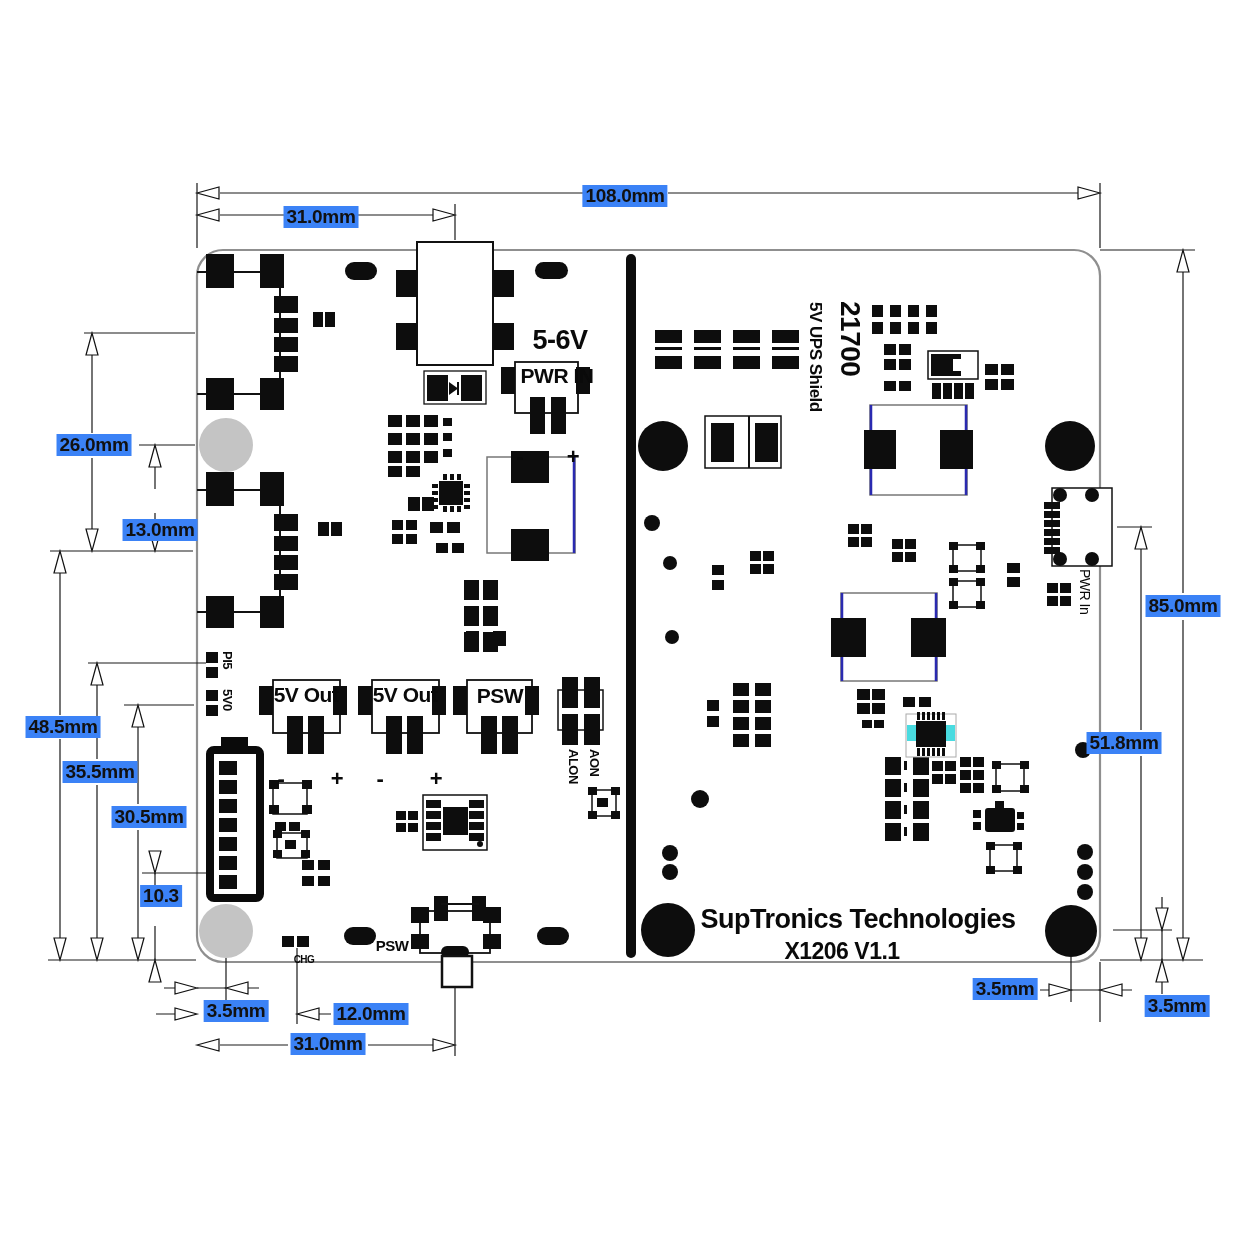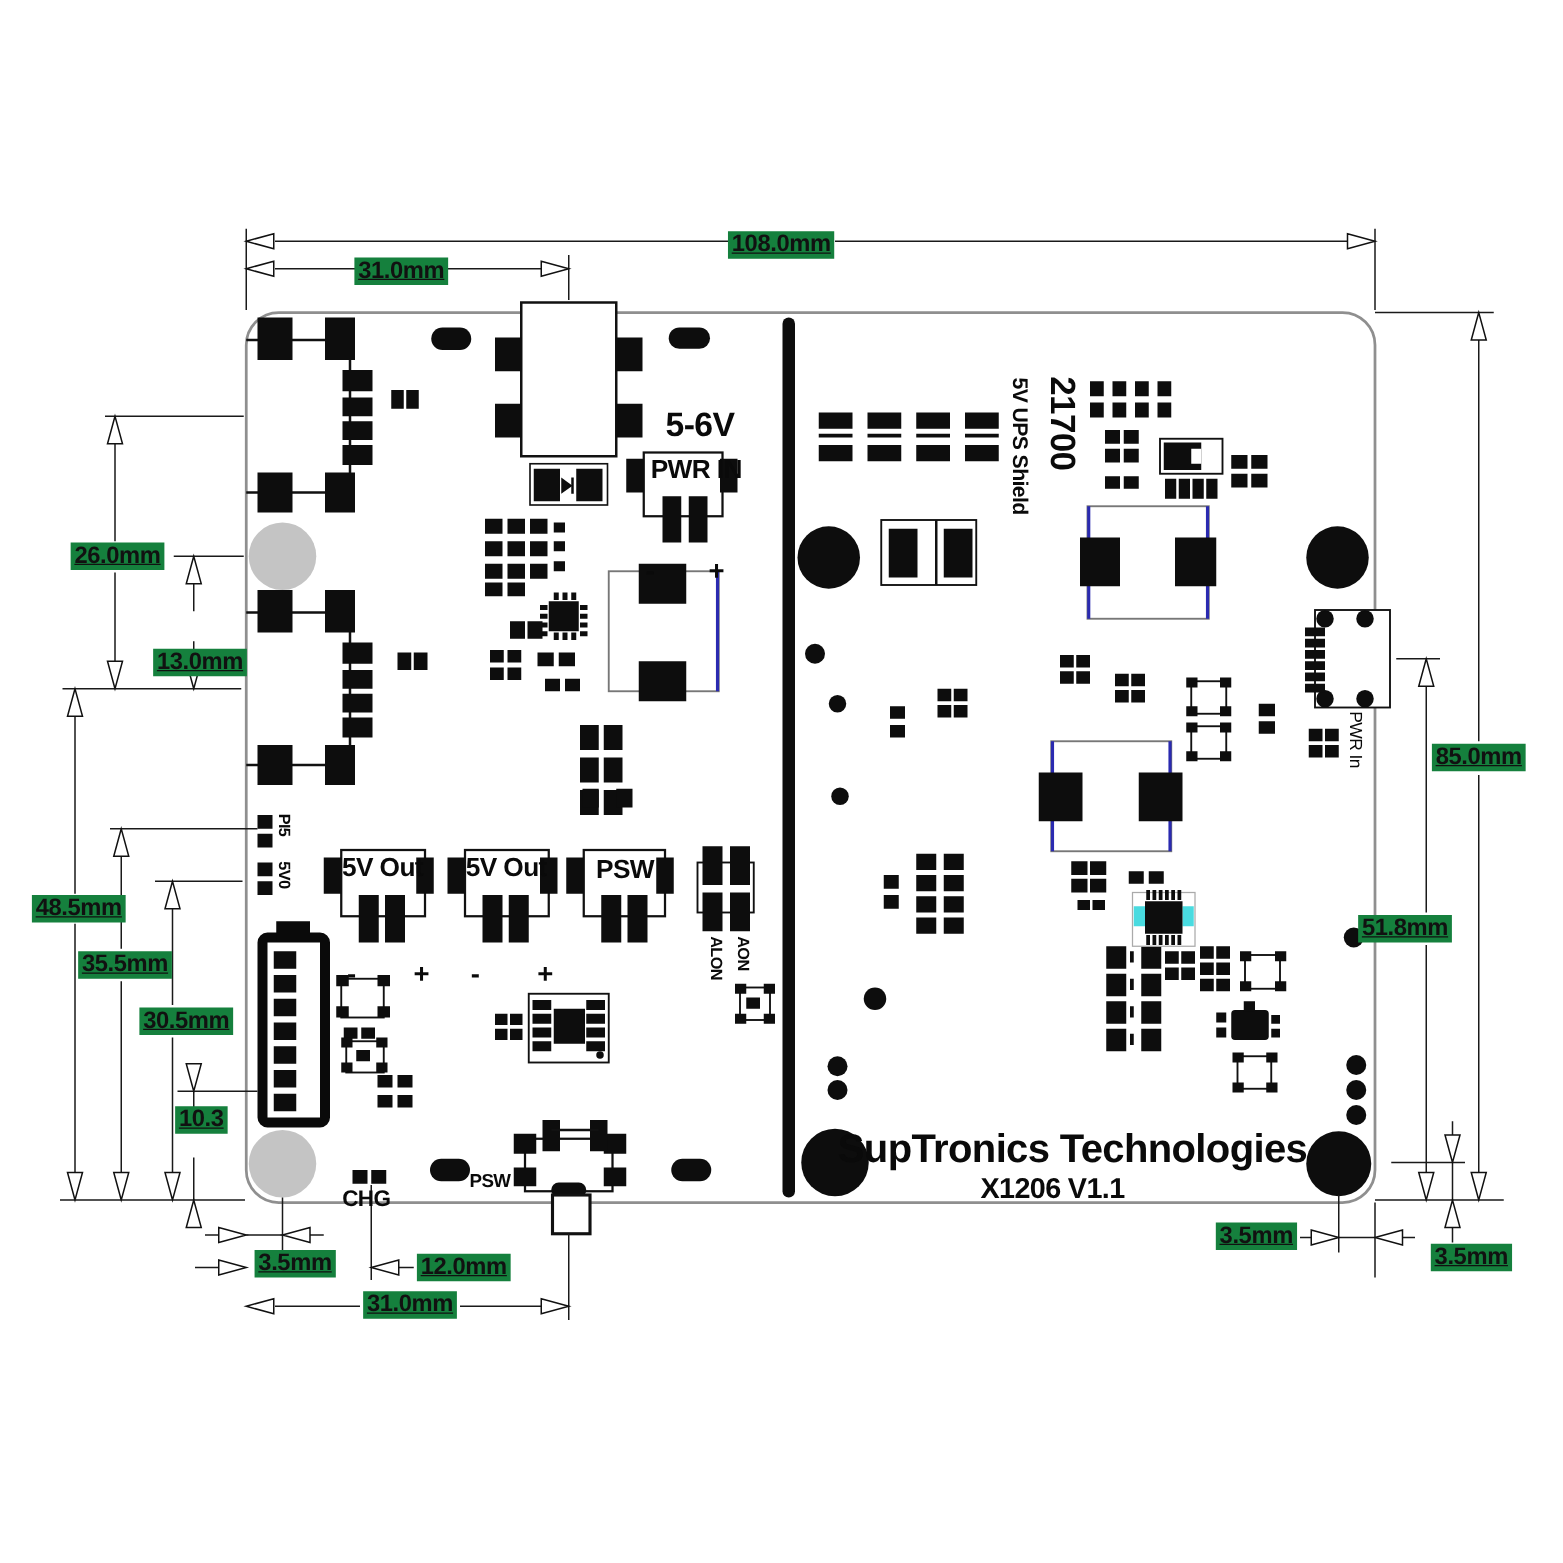--- a/index.html
+++ b/index.html
@@ -1,20 +1,20 @@
 <!DOCTYPE html>
 <html><head>
 <meta charset="utf-8">
 <style>
   html,body{margin:0;padding:0;background:#fff;}
   #canvas{position:relative;width:1250px;height:1250px;background:#fff;overflow:hidden;
           font-family:"Liberation Sans",sans-serif;}
   #art{position:absolute;left:0;top:0;}
   .dim{position:absolute;transform:translate(-50%,-50%);font:600 19px "Liberation Sans",sans-serif;
-       color:#111;background:#15803d;padding:0 3px;white-space:nowrap;letter-spacing:-0.3px;text-decoration:underline;}
+       color:#111;background:#3b82f6;padding:0 3px;white-space:nowrap;letter-spacing:-0.3px;}
   .lbl{position:absolute;font-family:"Liberation Sans",sans-serif;font-weight:bold;color:#0a0a0a;
        white-space:nowrap;letter-spacing:-0.5px;}
   .c{transform:translate(-50%,-50%);margin-top:31px;}
   .vt{transform-origin:0 0;transform:rotate(90deg);}
 </style>
 </head>
 <body>
 
 <div id="canvas">
 
@@ -583,22 +583,22 @@
 <div class="lbl c" style="left:405px;top:664px;font-size:21px">5V Out</div>
 <div class="lbl c" style="left:500px;top:665px;font-size:21px">PSW</div>
 <div class="lbl c" style="left:281px;top:748px;font-size:22px">-</div>
 <div class="lbl c" style="left:337px;top:748px;font-size:22px">+</div>
 <div class="lbl c" style="left:380px;top:748px;font-size:22px">-</div>
 <div class="lbl c" style="left:436px;top:748px;font-size:22px">+</div>
 <div class="lbl vt" style="left:235px;top:651px;font-size:13px">PI5</div>
 <div class="lbl vt" style="left:235px;top:689px;font-size:13px">5V0</div>
 <div class="lbl vt" style="left:581px;top:749px;font-size:13px">ALON</div>
 <div class="lbl vt" style="left:602px;top:749px;font-size:13px">AON</div>
-<div class="lbl c" style="left:293px;top:928px;font-size:18px">CHG</div>
+<div class="lbl c" style="left:304px;top:928px;font-size:10px">CHG</div>
 <div class="lbl c" style="left:392px;top:914px;font-size:15px">PSW</div>
 
 <div class="lbl vt" style="left:866px;top:301px;font-size:28px">21700</div>
 <div class="lbl vt" style="left:825px;top:302px;font-size:17px">5V UPS Shield</div>
 <div class="lbl vt" style="left:1093px;top:569px;font-size:14px;font-weight:normal">PWR In</div>
-<div class="lbl c" style="left:858px;top:888px;font-size:32px">SupTronics Technologies</div>
+<div class="lbl c" style="left:858px;top:888px;font-size:27px">SupTronics Technologies</div>
 <div class="lbl c" style="left:842px;top:920px;font-size:23px">X1206 V1.1</div>
 
 </div>
 
 </body></html>

